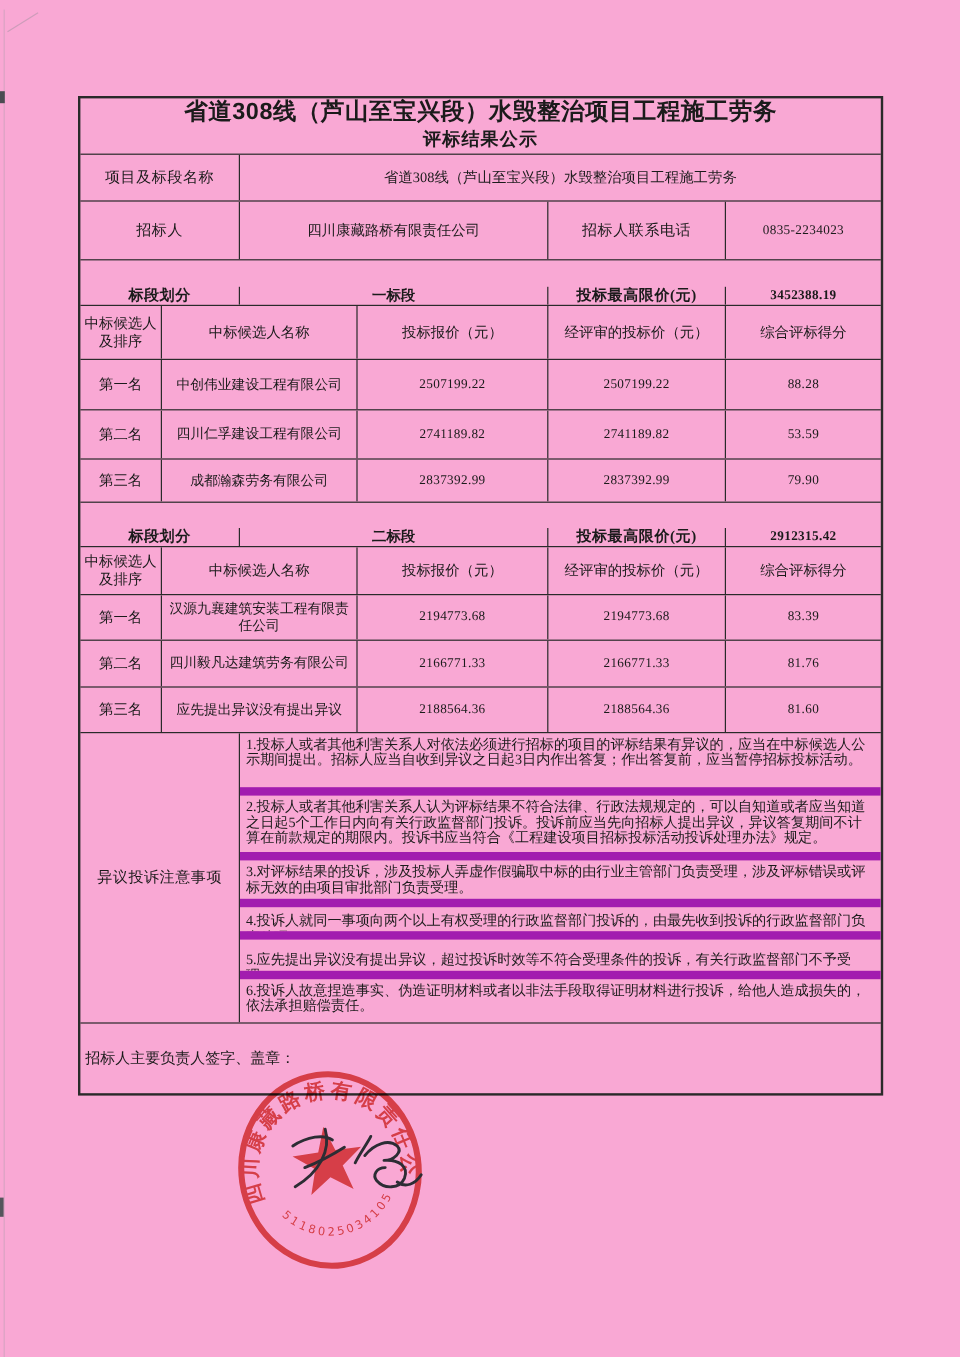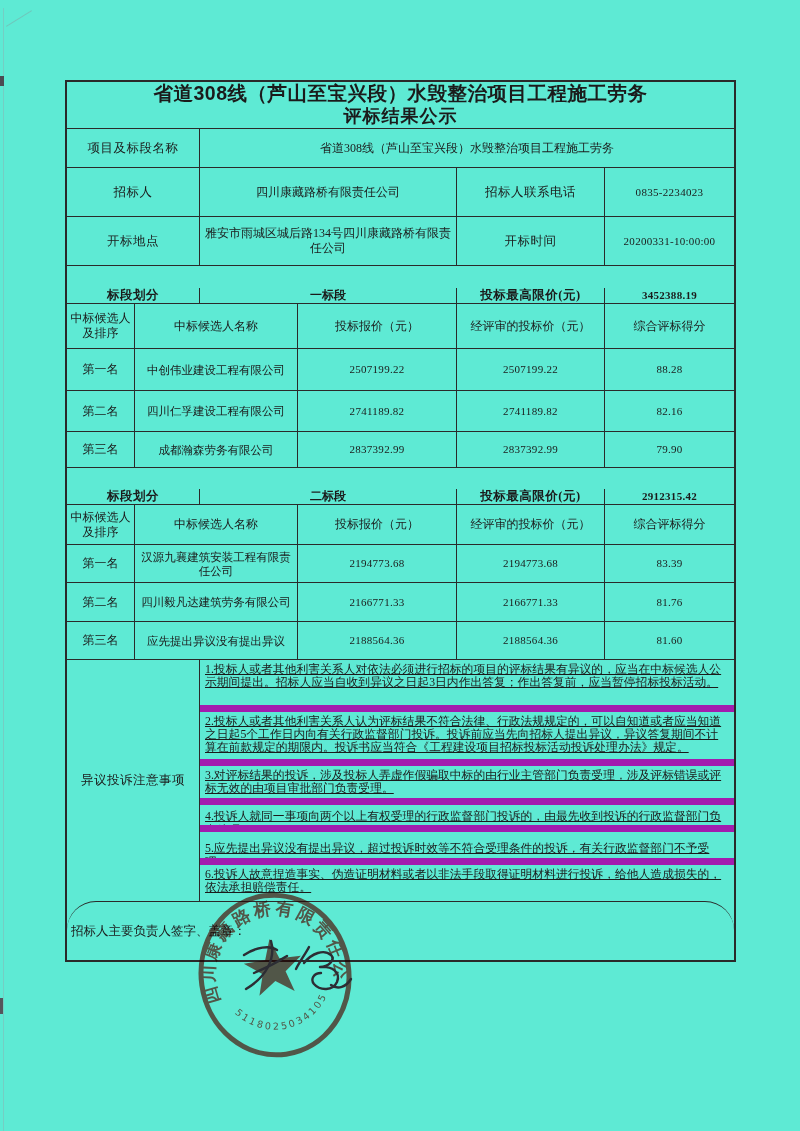--- a/index.html
+++ b/index.html
@@ -1,20 +1,20 @@
 <!DOCTYPE html>
 <html><head>
 <meta charset="utf-8">
 <style>
   * { box-sizing: border-box; margin: 0; padding: 0; }
   html,body { width:800px; height:1131px; }
   body { background:#f3f2f2; }
   .page {
     position:relative; width:800px; height:1131px; overflow:hidden;
-    background:#5eead4;
+    background:#f9a8d4;
     font-family:"Liberation Serif","DejaVu Serif",serif;
     color:#1b1b1b;
   }
   
   .edge-line { position:absolute; left:3px; top:8px; width:1px; height:1123px; background:rgba(158,156,164,.35); }
   .mark-a { position:absolute; left:0; top:76px; width:4px; height:10px; background:#4b4b52; }
   .mark-b { position:absolute; left:0; top:998px; width:3px; height:16px; background:#55555c; }
   .scratch { position:absolute; left:4px; top:18px; width:30px; height:1px; background:rgba(140,140,148,.4); transform:rotate(-32deg); }
 
   .doc {
@@ -33,30 +33,30 @@
   .k1 { width:67px; }  .k2 { width:163px; } .k3 { width:159px; }
   .grow { flex:1; }
   .bold { font-weight:bold;align-items:flex-end; }
   .lab { font-size:12.5px; letter-spacing:.5px; }
   .num { font-size:11px; letter-spacing:.3px; }
   .name-cell { font-size:11.5px; padding:0 2px; line-height:14px; }
 
   .title-row { flex-direction:column; justify-content:center; align-items:center;
     font-family:"Liberation Sans","DejaVu Sans",sans-serif; font-weight:bold; }
   .title-l1 { font-size:19.5px; line-height:23px; letter-spacing:.5px; }
-  .title-l2 { font-size:18px; line-height:23px; letter-spacing:1px; }
-
-  .notice-col { flex:1; display:flex; flex-direction:column; align-items:stretch;text-decoration:underline; }
+  .title-l2 { font-size:15px; line-height:23px; letter-spacing:1px; }
+
+  .notice-col { flex:1; display:flex; flex-direction:column; align-items:stretch; }
   .notice-item {
     border-top:7px solid #a21caf; text-align:left;
     font-size:11.8px; line-height:13.3px; padding:3px 8px 0 5px; overflow:hidden;
   }
   .notice-item:first-child { border-top:none; }
 
-  .sig-row { justify-content:flex-start; align-items:center;border-radius:29px; }
+  .sig-row { justify-content:flex-start; align-items:center; }
   .sig-label { font-size:12.5px; padding-left:4px; text-align:left; }
 
   .seal { position:absolute; left:194px; top:890px; width:162px; height:172px;
     opacity:.88; mix-blend-mode:multiply; z-index:6; }
   .sig { position:absolute; left:230px; top:928px; width:132px; height:74px; z-index:7; }
 </style>
 </head>
 <body>
 
 <div class="page">
@@ -78,26 +78,20 @@
       <div class="c grow">省道308线（芦山至宝兴段）水毁整治项目工程施工劳务</div>
     </div>
 
     <div class="r" style="height:49px">
       <div class="c wA lab">招标人</div>
       <div class="c wB">四川康藏路桥有限责任公司</div>
       <div class="c wC lab">招标人联系电话</div>
       <div class="c wD num">0835-2234023</div>
     </div>
 
-    <div class="r" style="height:49px">
-      <div class="c wA lab">开标地点</div>
-      <div class="c wB">雅安市雨城区城后路134号四川康藏路桥有限责任公司</div>
-      <div class="c wC lab">开标时间</div>
-      <div class="c wD num">20200331-10:00:00</div>
-    </div>
 
 
     <div class="r bold" style="height:38px">
       <div class="c wA lab">标段划分</div>
       <div class="c wB">一标段</div>
       <div class="c wC lab">投标最高限价(元)</div>
       <div class="c wD num">3452388.19</div>
     </div>
 
     <div class="r" style="height:45px">
@@ -113,21 +107,21 @@
       <div class="c k2 name-cell">中创伟业建设工程有限公司</div>
       <div class="c k3 num">2507199.22</div>
       <div class="c wC num">2507199.22</div>
       <div class="c wD num">88.28</div>
     </div>
     <div class="r" style="height:41px">
       <div class="c k1">第二名</div>
       <div class="c k2 name-cell">四川仁孚建设工程有限公司</div>
       <div class="c k3 num">2741189.82</div>
       <div class="c wC num">2741189.82</div>
-      <div class="c wD num">82.16</div>
+      <div class="c wD num">53.59</div>
     </div>
     <div class="r" style="height:36px">
       <div class="c k1">第三名</div>
       <div class="c k2 name-cell">成都瀚森劳务有限公司</div>
       <div class="c k3 num">2837392.99</div>
       <div class="c wC num">2837392.99</div>
       <div class="c wD num">79.90</div>
     </div>
 
     <div class="r bold" style="height:37px">

